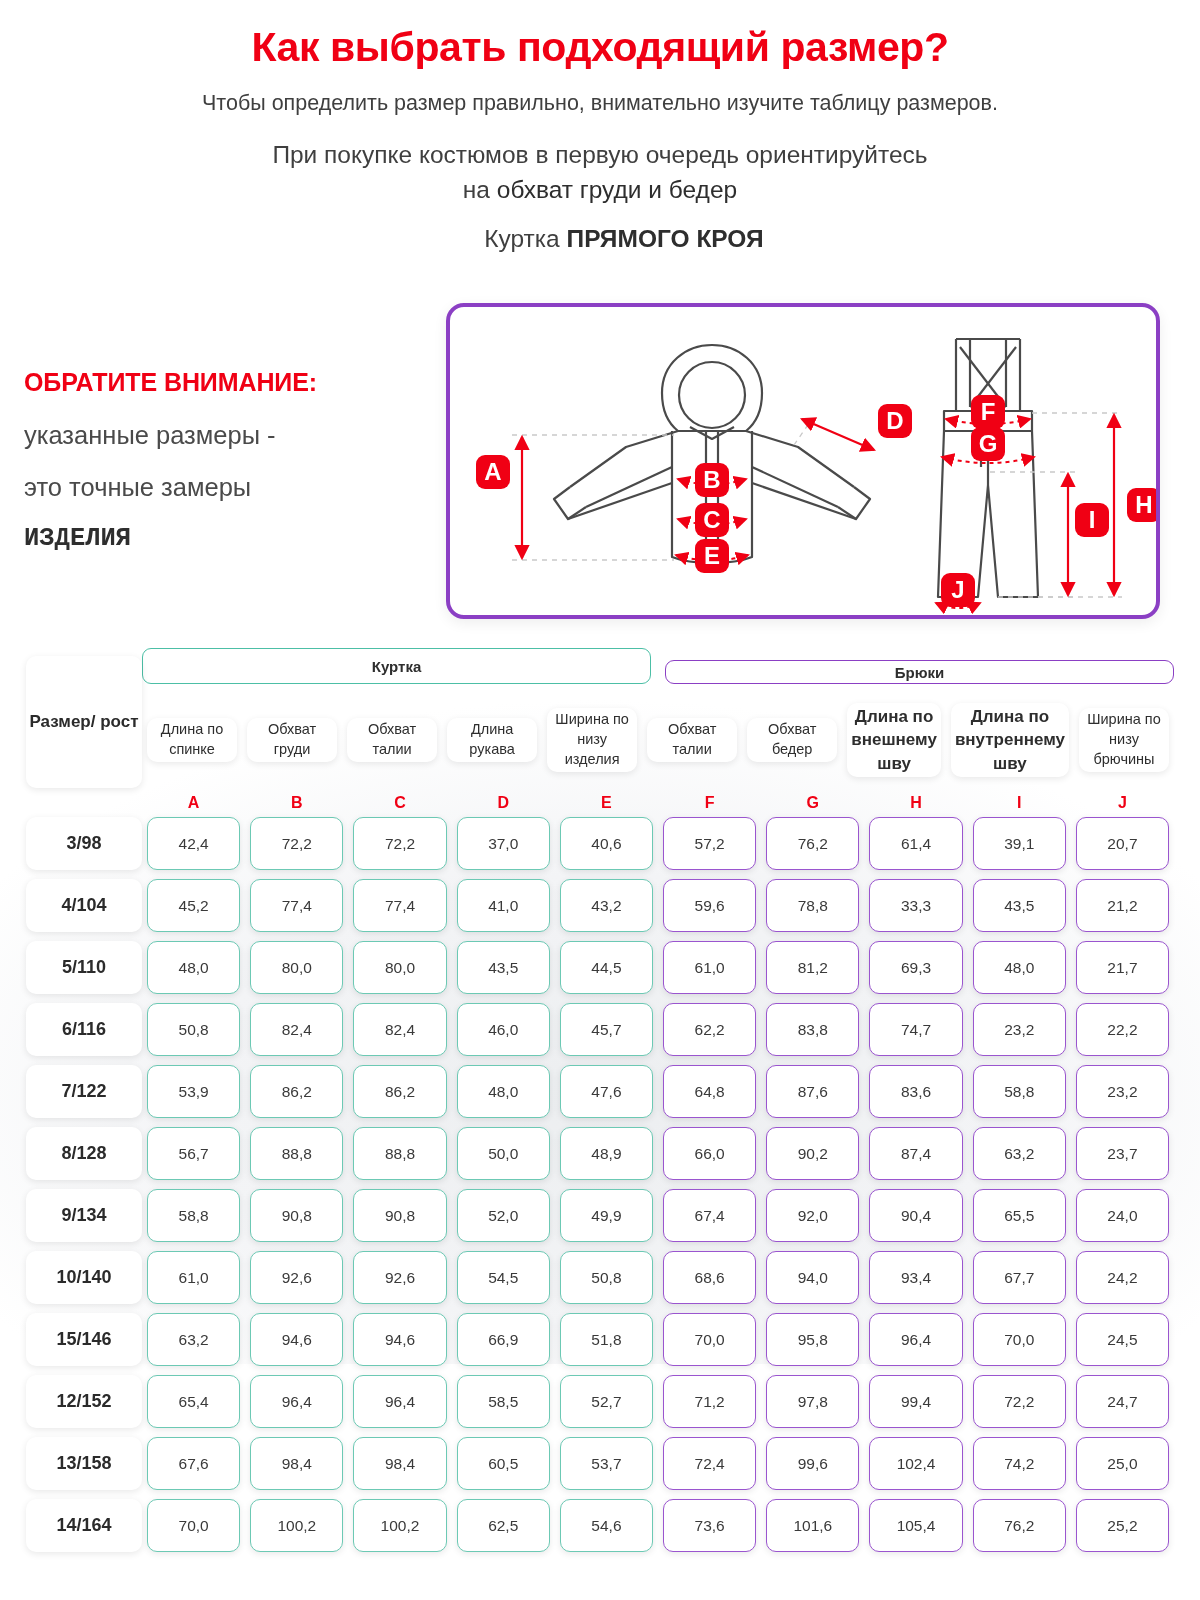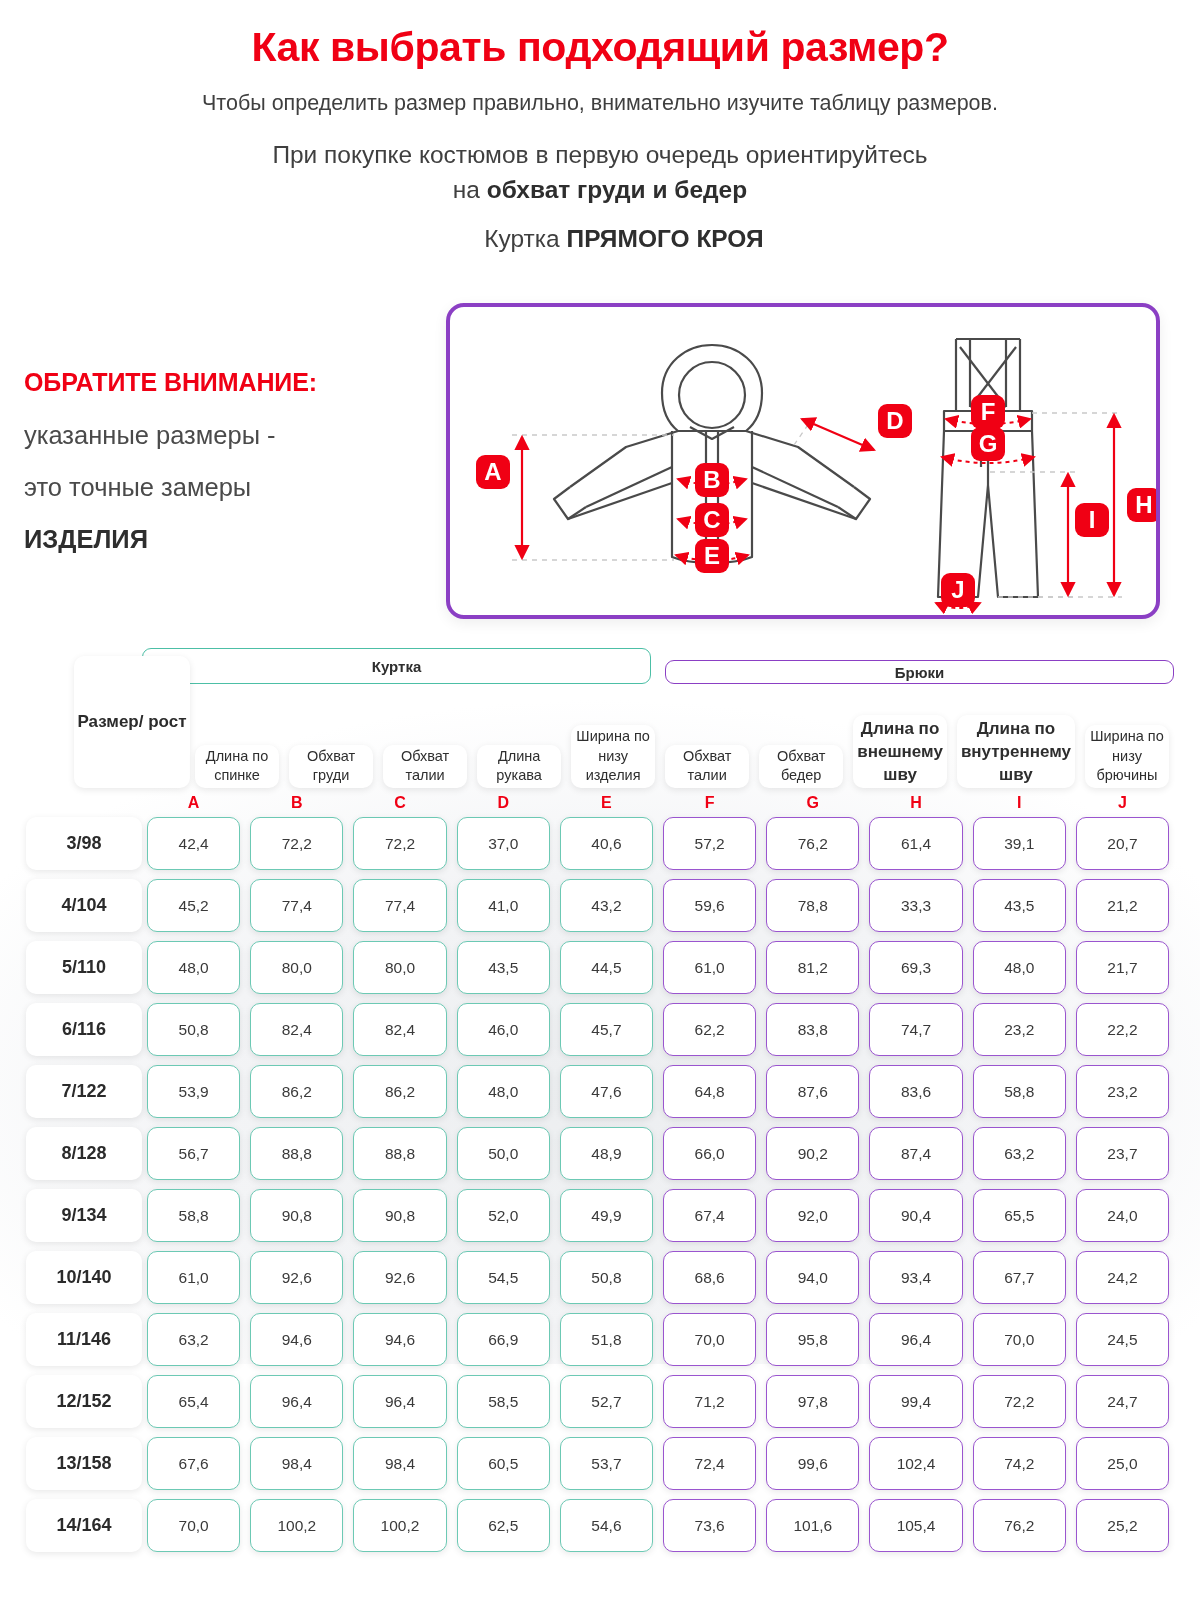--- a/index.html
+++ b/index.html
@@ -49,21 +49,21 @@
 
   .sub-line-2 {
     margin-top: 22px;
     font-size: 24.5px;
     color: #3f3f3f;
     font-weight: 400;
     line-height: 1.42;
   }
 
   .sub-line-2 .bold-part {
-    font-weight: 700;
+    font-weight: 400;
     color: #2e2e2e;
   }
 
   .sub-line-3 {
     margin-top: 17px;
     font-size: 24.5px;
     color: #3f3f3f;
     padding-left: 48px;
   }
 
@@ -91,20 +91,21 @@
     font-size: 25.5px;
     color: #4a4a4a;
     margin-top: 24px;
     font-weight: 400;
     line-height: 1.1;
   }
 
   .note-line.strong {
     font-weight: 700;
     color: #2e2e2e;
+    font-family: Liberation Mono, monospace;
   }
 
   
   .diagram-panel {
     position: absolute;
     left: 446px;
     top: 303px;
     width: 714px;
     height: 316px;
     border: 4px solid #8b3fc4;
@@ -141,24 +142,23 @@
     font-size: 15px;
     font-weight: 700;
     color: #2e2e2e;
     background: #ffffff;
   }
   .group-label.jacket { border: 1.4px solid #4cbfa6; }
   .group-label.pants  { border: 1.4px solid #8b3fc4; margin-top: 12px; }
 
   .head-row {
     display: flex;
-    align-items: flex-end;
+    align-items: center;
     margin-top: 8px;
     height: 96px;
-    margin-left: 48px;
   }
 
   .cell {
     background: #ffffff;
     border-radius: 10px;
     display: flex;
     align-items: center;
     justify-content: center;
     text-align: center;
     box-shadow: 0 2px 7px rgba(0,0,0,0.09);
@@ -518,21 +518,21 @@
           <div class="cell val-cell jacket">92,6</div>
           <div class="cell val-cell jacket">54,5</div>
           <div class="cell val-cell jacket">50,8</div>
           <div class="cell val-cell pants">68,6</div>
           <div class="cell val-cell pants">94,0</div>
           <div class="cell val-cell pants">93,4</div>
           <div class="cell val-cell pants">67,7</div>
           <div class="cell val-cell pants">24,2</div>
         </div>
         <div class="data-row">
-          <div class="cell size-cell">11/146</div>
+          <div class="cell size-cell">15/146</div>
           <div class="cell val-cell jacket">63,2</div>
           <div class="cell val-cell jacket">94,6</div>
           <div class="cell val-cell jacket">94,6</div>
           <div class="cell val-cell jacket">66,9</div>
           <div class="cell val-cell jacket">51,8</div>
           <div class="cell val-cell pants">70,0</div>
           <div class="cell val-cell pants">95,8</div>
           <div class="cell val-cell pants">96,4</div>
           <div class="cell val-cell pants">70,0</div>
           <div class="cell val-cell pants">24,5</div>

